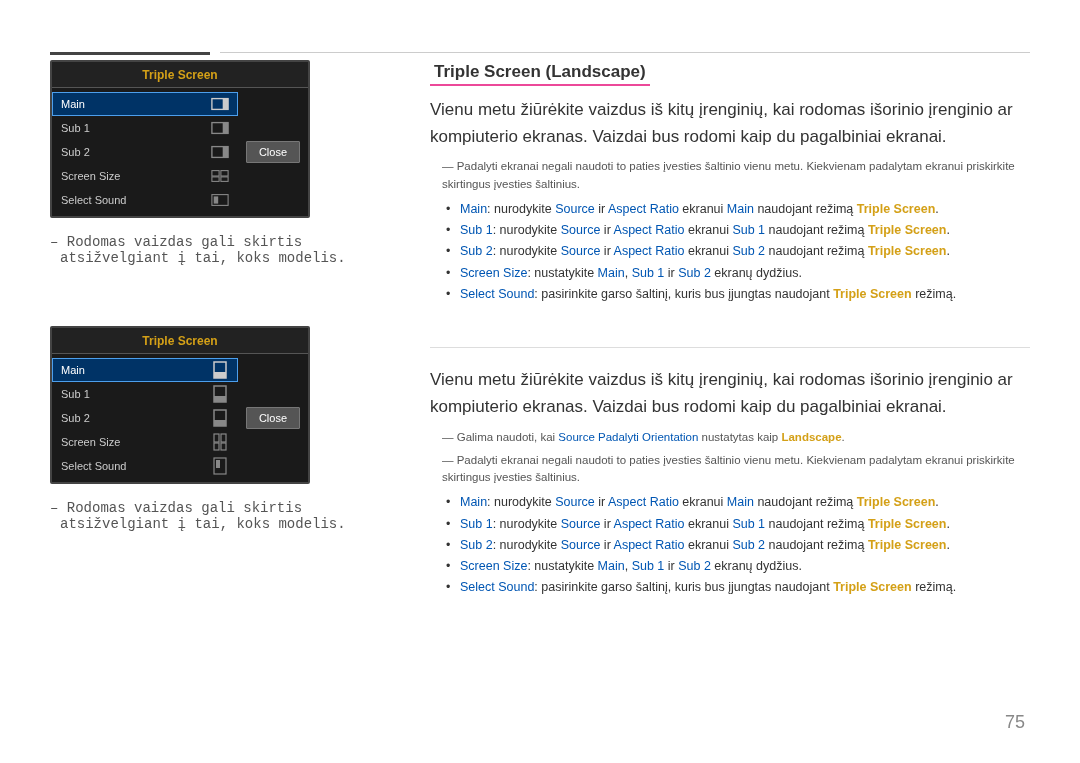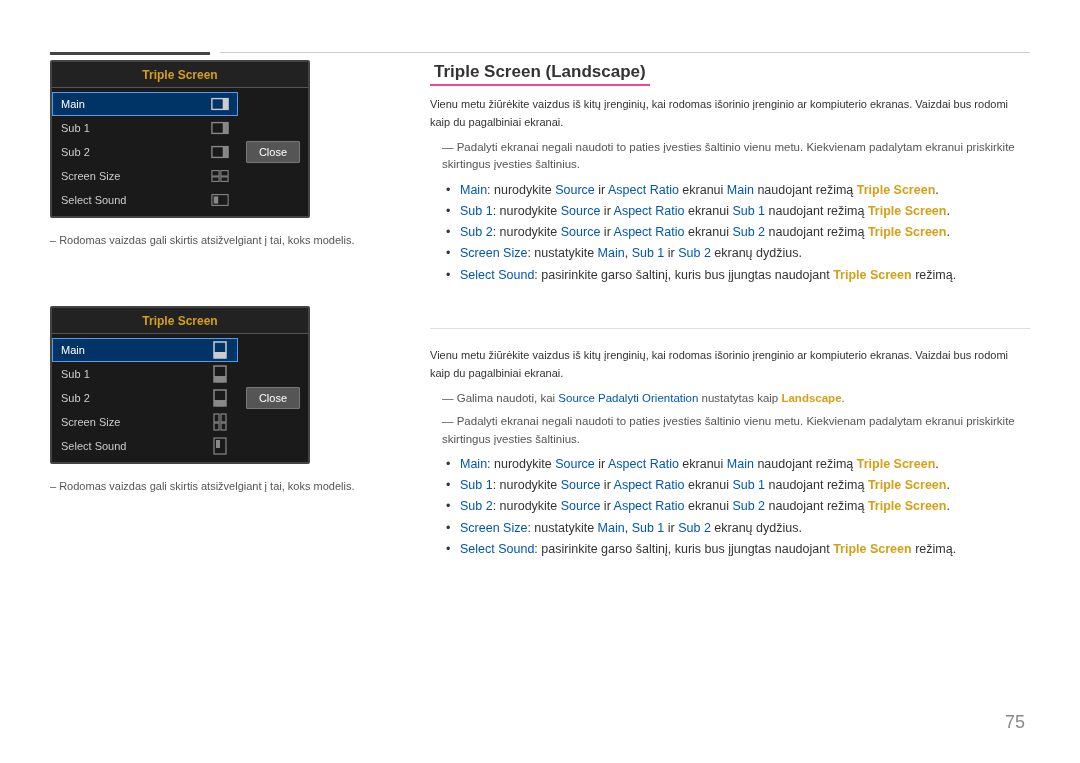--- a/index.html
+++ b/index.html
@@ -108,40 +108,41 @@
       background: #555;
       color: #fff;
       border: 1px solid #777;
       padding: 4px 12px;
       font-size: 11px;
       cursor: pointer;
       border-radius: 1px;
     }
 
     .note-text {
-      font-size: 11px;
+      font-size: 14px;
       color: #555;
       margin-top: 8px;
       padding-left: 10px;
       text-indent: -10px;
+      font-family: Liberation Mono, monospace;
     }
 
     
     .section-title {
       font-size: 17px;
       font-weight: bold;
       color: #333;
       margin-bottom: 10px;
       padding: 2px 4px;
       border-bottom: 2px solid #ec4899;
       display: inline-block;
     }
 
     .section-intro {
-      font-size: 11px;
+      font-size: 17px;
       color: #333;
       line-height: 1.6;
       margin-bottom: 8px;
     }
 
     .note-block {
       font-size: 11.5px;
       color: #555;
       margin-bottom: 6px;
       padding-left: 12px;

